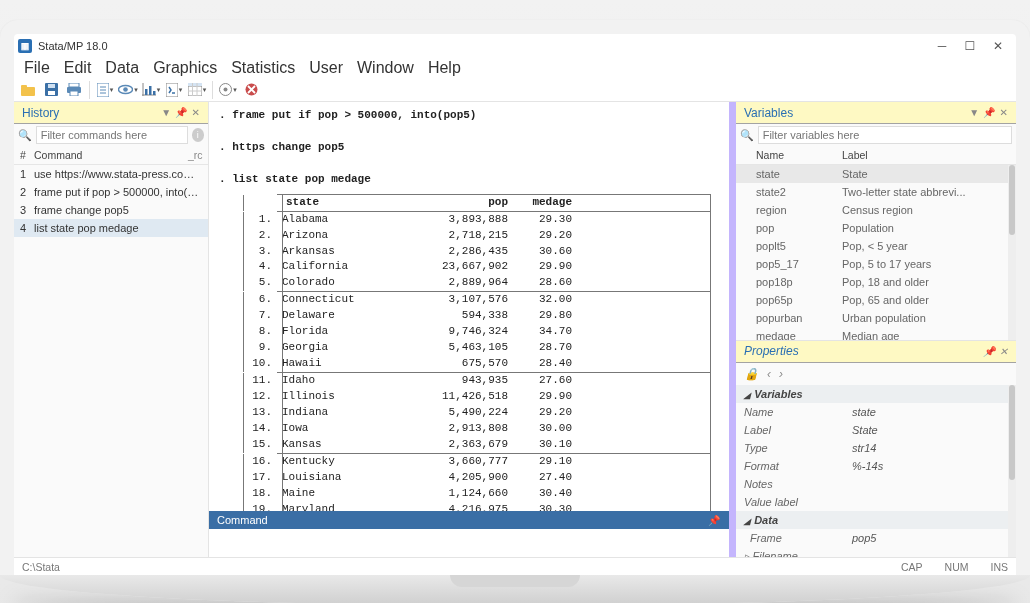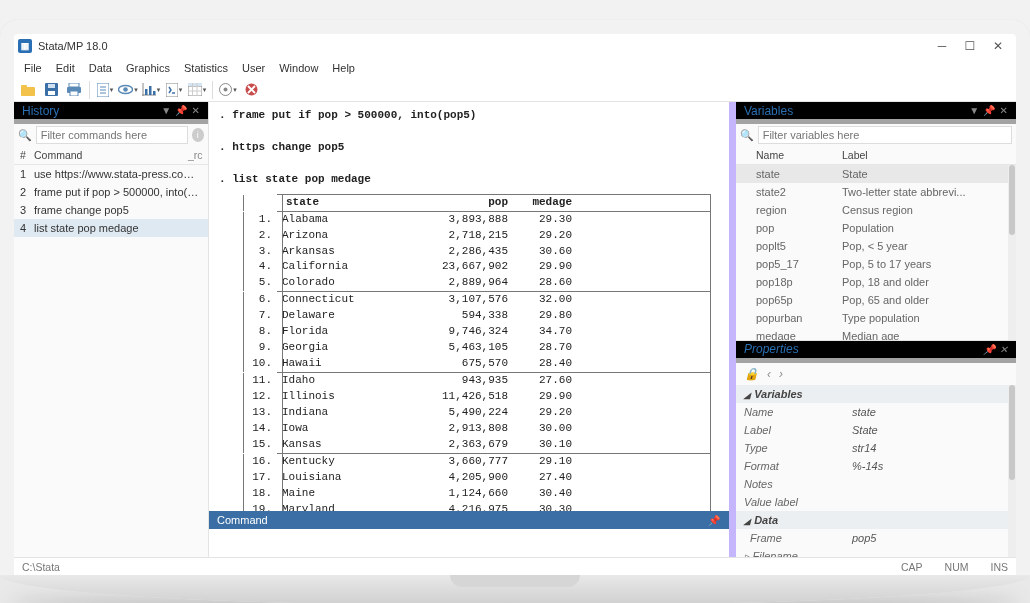--- a/index.html
+++ b/index.html
@@ -8,31 +8,31 @@
   .laptop { width:1030px; }
   .screen { background:#fff; border:14px solid #f2f2f2; border-bottom:none; border-radius:18px 18px 0 0; height:555px; box-shadow:0 0 2px rgba(0,0,0,0.06); overflow:hidden; display:flex; flex-direction:column; }
   .base { height:30px; background:linear-gradient(180deg,#e9e9e9,#cfcfcf); border-radius:0 0 60% 60% / 0 0 40px 40px; position:relative; box-shadow:0 18px 20px -10px rgba(0,0,0,0.35); }
   .base::after { content:""; position:absolute; top:0; left:50%; transform:translateX(-50%); width:130px; height:12px; background:#d6d6d6; border-radius:0 0 12px 12px; }
 
   .titlebar { height:24px; display:flex; align-items:center; padding:0 4px; font-size:11px; }
   .title-icon { width:14px; height:14px; background:#2a6fb3; border-radius:2px; display:inline-flex; align-items:center; justify-content:center; color:#fff; font-size:9px; font-weight:bold; margin-right:6px; }
   .title-spacer { flex:1; }
   .winbtn { width:28px; height:24px; display:flex; align-items:center; justify-content:center; color:#555; font-size:12px; }
 
-  .menubar { height:20px; display:flex; align-items:center; gap:2px; padding:0 4px; font-size:11px; }
+  .menubar { height:20px; display:flex; align-items:center; gap:2px; padding:0 4px; font-size:16px; }
   .menubar span.menu-item { padding:2px 6px; }
 
   .toolbar { height:24px; display:flex; align-items:center; gap:3px; padding:0 4px; border-bottom:1px solid #e4e4e4; }
   .tb { height:20px; min-width:20px; display:flex; align-items:center; justify-content:center; font-size:12px; }
   .tb .caret { font-size:7px; margin-left:1px; color:#555;}
   .sep { width:1px; height:18px; background:#ddd; margin:0 2px; }
   .svgicon { display:block; }
 
   .work { flex:1; display:flex; overflow:hidden; }
-  .panel-title { height:22px; background:#000000; font-size:12px; color:#2a6fb3; padding:3px 8px; display:flex; align-items:center; border-bottom:5px solid #a3a3a3; }
+  .panel-title { height:22px; background:#fef9c3; font-size:12px; color:#2a6fb3; padding:3px 8px; display:flex; align-items:center; border-bottom:1px solid #a3a3a3; }
   .panel-title .spacer { flex:1; }
   .panel-icons { display:flex; gap:4px; color:#888; font-size:10px; }
   .panel-icons span { cursor:default; }
 
   
   .history { width:195px; border-right:1px solid #e4e4e4; display:flex; flex-direction:column; background:#fafafa; }
   .filter-row { height:22px; display:flex; align-items:center; gap:4px; padding:2px 4px; }
   .filter-row input { flex:1; font-size:11px; padding:2px 4px; border:1px solid #ddd; background:#fff; color:#777;}
   .filter-row .mag { color:#aaa; font-size:11px; }
   .info-dot { width:14px; height:14px; border-radius:50%; background:#ccc; color:#fff; font-size:9px; text-align:center; line-height:14px; }
@@ -477,21 +477,21 @@
                 <div class="vc-label">Pop, 18 and older</div>
               </div>
               <div class="vars-row">
                 <div class="vc-check"></div>
                 <div class="vc-name">pop65p</div>
                 <div class="vc-label">Pop, 65 and older</div>
               </div>
               <div class="vars-row">
                 <div class="vc-check"></div>
                 <div class="vc-name">popurban</div>
-                <div class="vc-label">Type population</div>
+                <div class="vc-label">Urban population</div>
               </div>
               <div class="vars-row">
                 <div class="vc-check"></div>
                 <div class="vc-name">medage</div>
                 <div class="vc-label">Median age</div>
               </div>
             </div>
       </div>
 
       <div class="props">

